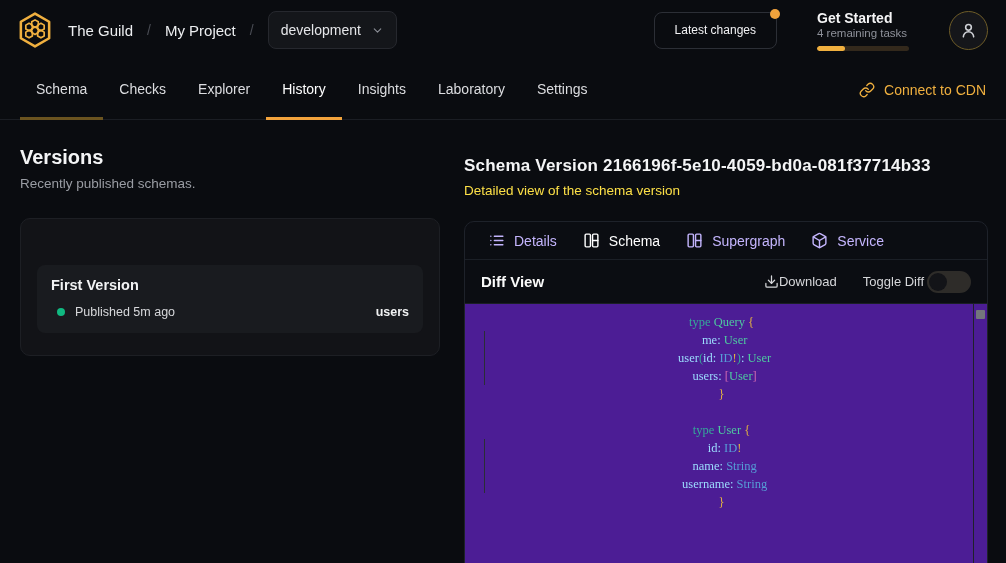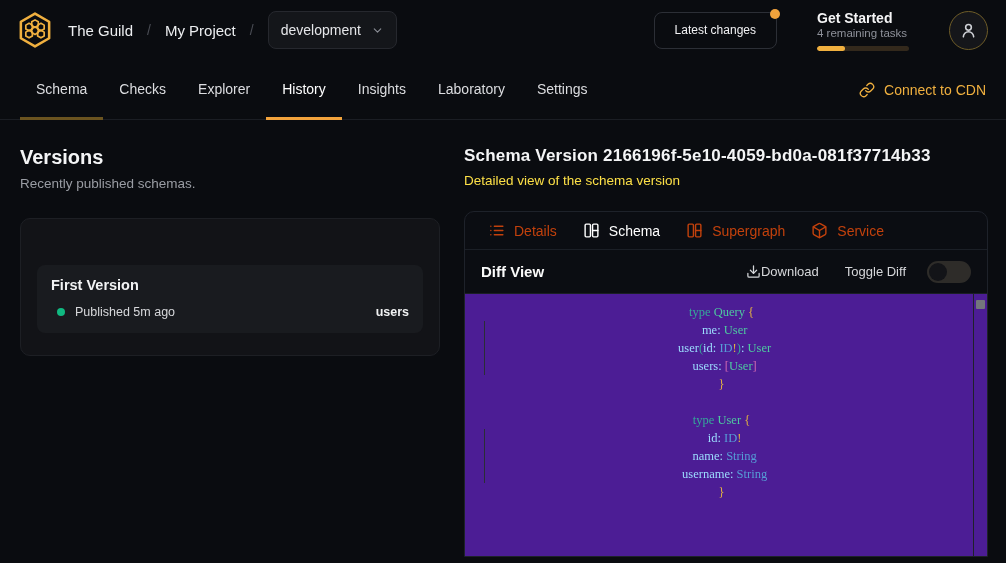--- a/index.html
+++ b/index.html
@@ -80,45 +80,45 @@
     padding:12px 14px 14px 14px; cursor:pointer;
   }
   .vi-title { font-size:14.5px; font-weight:700; color:#f2f3f4; }
   .vi-author { font-size:12.5px; color:#84878e; margin-top:4px; }
   .vi-row { display:flex; align-items:center; margin-top:12px; }
   .vi-dot { width:8px; height:8px; border-radius:50%; background:#10b981; margin:0 10px 0 6px; }
   .vi-status { font-size:12.5px; color:#d7d8db; }
   .vi-service { margin-left:auto; font-size:12.5px; font-weight:700; color:#f0f1f2; }
 
   .right-col { flex:1; min-width:0; }
-  .detail-title { font-size:17px; font-weight:700; color:#f4f5f6; margin-top:26px; letter-spacing:.2px; }
+  .detail-title { font-size:17px; font-weight:700; color:#f4f5f6; margin-top:36px; letter-spacing:.2px; }
   .detail-sub { font-size:13.5px; color:#fde047; margin-top:7px; }
 
   .detail-panel {
     margin-top:23px; border:1px solid #1e222a; border-radius:10px 10px 0 0;
     background:#0b0d12; height:346px; display:flex; flex-direction:column;
     overflow:hidden;
   }
   .detail-tabs {
     display:flex; align-items:center; height:38px; padding:0 10px;
     border-bottom:1px solid #1b1f26; flex:0 0 auto;
   }
   .detail-tab {
     display:flex; align-items:center; gap:9px; padding:0 13px;
-    font-size:14px; color:#c2410c; cursor:pointer; height:100%;
+    font-size:14px; color:#c4b5fd; cursor:pointer; height:100%;
   }
   .detail-tab.active { color:#ffffff; }
   .diff-row {
     display:flex; align-items:center; height:44px; padding:0 16px;
     border-bottom:1px solid #1b1f26; flex:0 0 auto;
   }
   .diff-title { font-size:15px; font-weight:700; color:#fafafa; }
   .diff-actions { margin-left:auto; display:flex; align-items:center; gap:26px; }
   .download-btn { display:flex; align-items:center; font-size:13px; color:#d6d7da; cursor:pointer; background:none; border:none; font-family:inherit; }
-  .toggle-group { display:flex; align-items:center; gap:21px; }
+  .toggle-group { display:flex; align-items:center; gap:3px; }
   .toggle-label { font-size:13px; color:#d6d7da; }
   .toggle {
     width:44px; height:22px; border-radius:11px; background:#2e2c29;
     position:relative; cursor:pointer;
   }
   .toggle-knob {
     position:absolute; top:2px; left:2px; width:18px; height:18px;
     border-radius:50%; background:#131418;
   }
 

